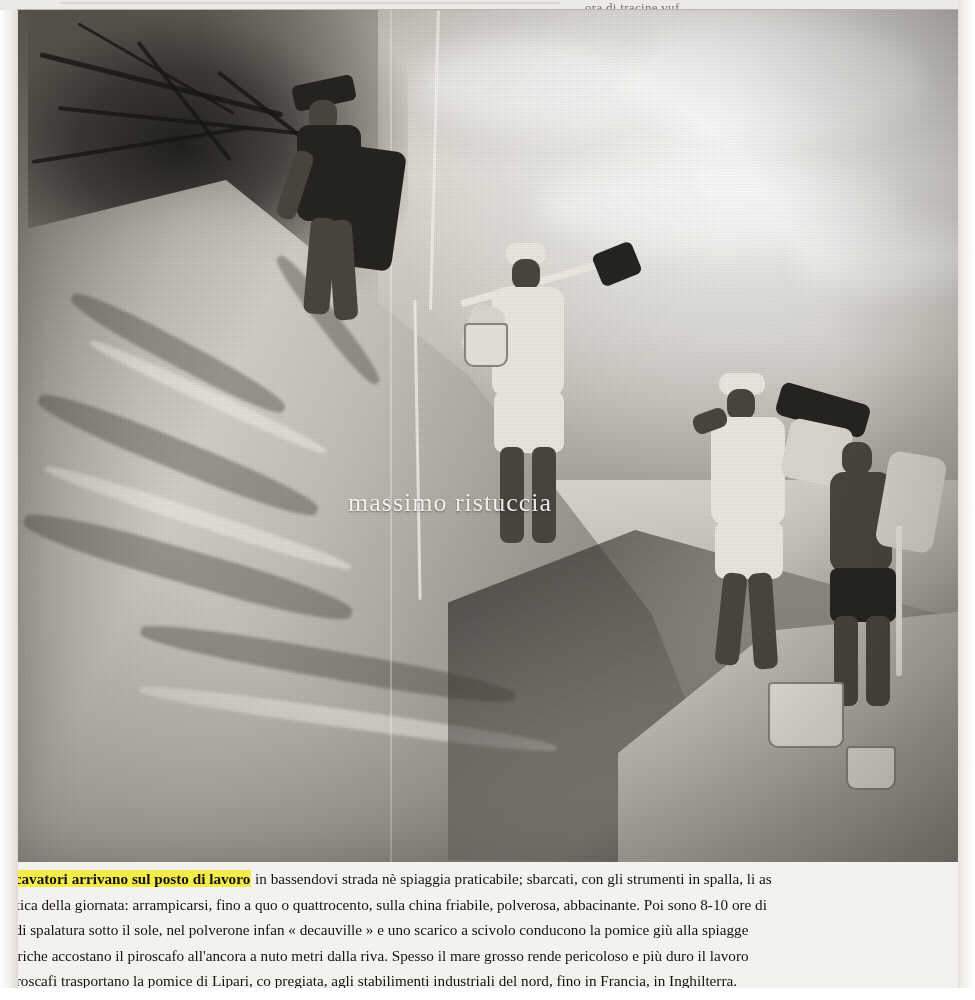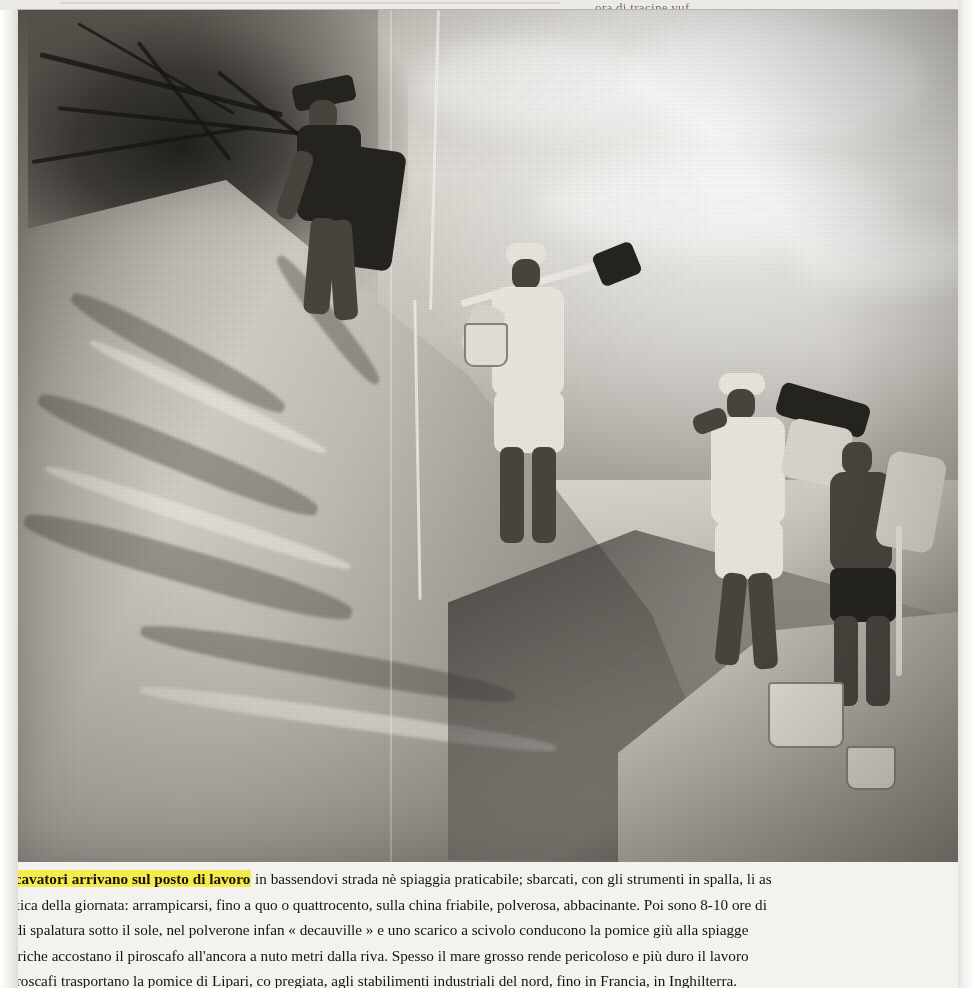--- a/index.html
+++ b/index.html
@@ -34,21 +34,20 @@
   .top-strip .top-text {
     position: absolute;
     left: 585px;
     top: 0px;
     font-size: 13px;
     color: #5a584f;
     font-family: "Liberation Serif", serif;
     letter-spacing: .3px;
     opacity: .85;
     white-space: nowrap;
-    margin-left: 10px;
   }
   .top-strip .top-rule {
     position: absolute;
     left: 60px;
     top: 2px;
     width: 500px;
     height: 2px;
     background: #d8d5cf;
   }
 
@@ -351,20 +350,21 @@
       <div class="fig-part skin" style="left:58px; top:186px; width:24px; height:90px; border-radius:8px;"></div>
       <div class="pole" style="position:absolute; left:88px; top:96px; width:6px; height:150px;"></div>
     </div>
 
     <div class="bucket" style="position:absolute; left:750px; top:672px; width:72px; height:62px;"></div>
     <div class="bucket" style="position:absolute; left:828px; top:736px; width:46px; height:40px;"></div>
 
     <div class="grain"></div>
     <div class="vignette"></div>
 
+    <div class="watermark">massimo ristuccia</div>
   </div>
 
   <div class="caption">
     <div class="line"><span class="lead">I cavatori arrivano sul posto di lavoro</span><span> in bassendovi strada nè  spiaggia praticabile; sbarcati, con gli strumenti in spalla, li as</span></div>
     <div class="line">fatica della giornata: arrampicarsi, fino a quo o quattrocento, sulla china friabile, polverosa, abbacinante. Poi sono 8-10 ore di</div>
     <div class="line">e di spalatura sotto il sole, nel polverone infan « decauville » e  uno scarico a scivolo conducono la pomice giù alla spiagge</div>
     <div class="line">cariche accostano il piroscafo all'ancora a nuto metri dalla riva. Spesso il mare grosso rende pericoloso e più duro il lavoro</div>
     <div class="line">piroscafi trasportano la pomice di Lipari, co pregiata, agli stabilimenti industriali del nord, fino in Francia, in Inghilterra.</div>
   </div>
 

